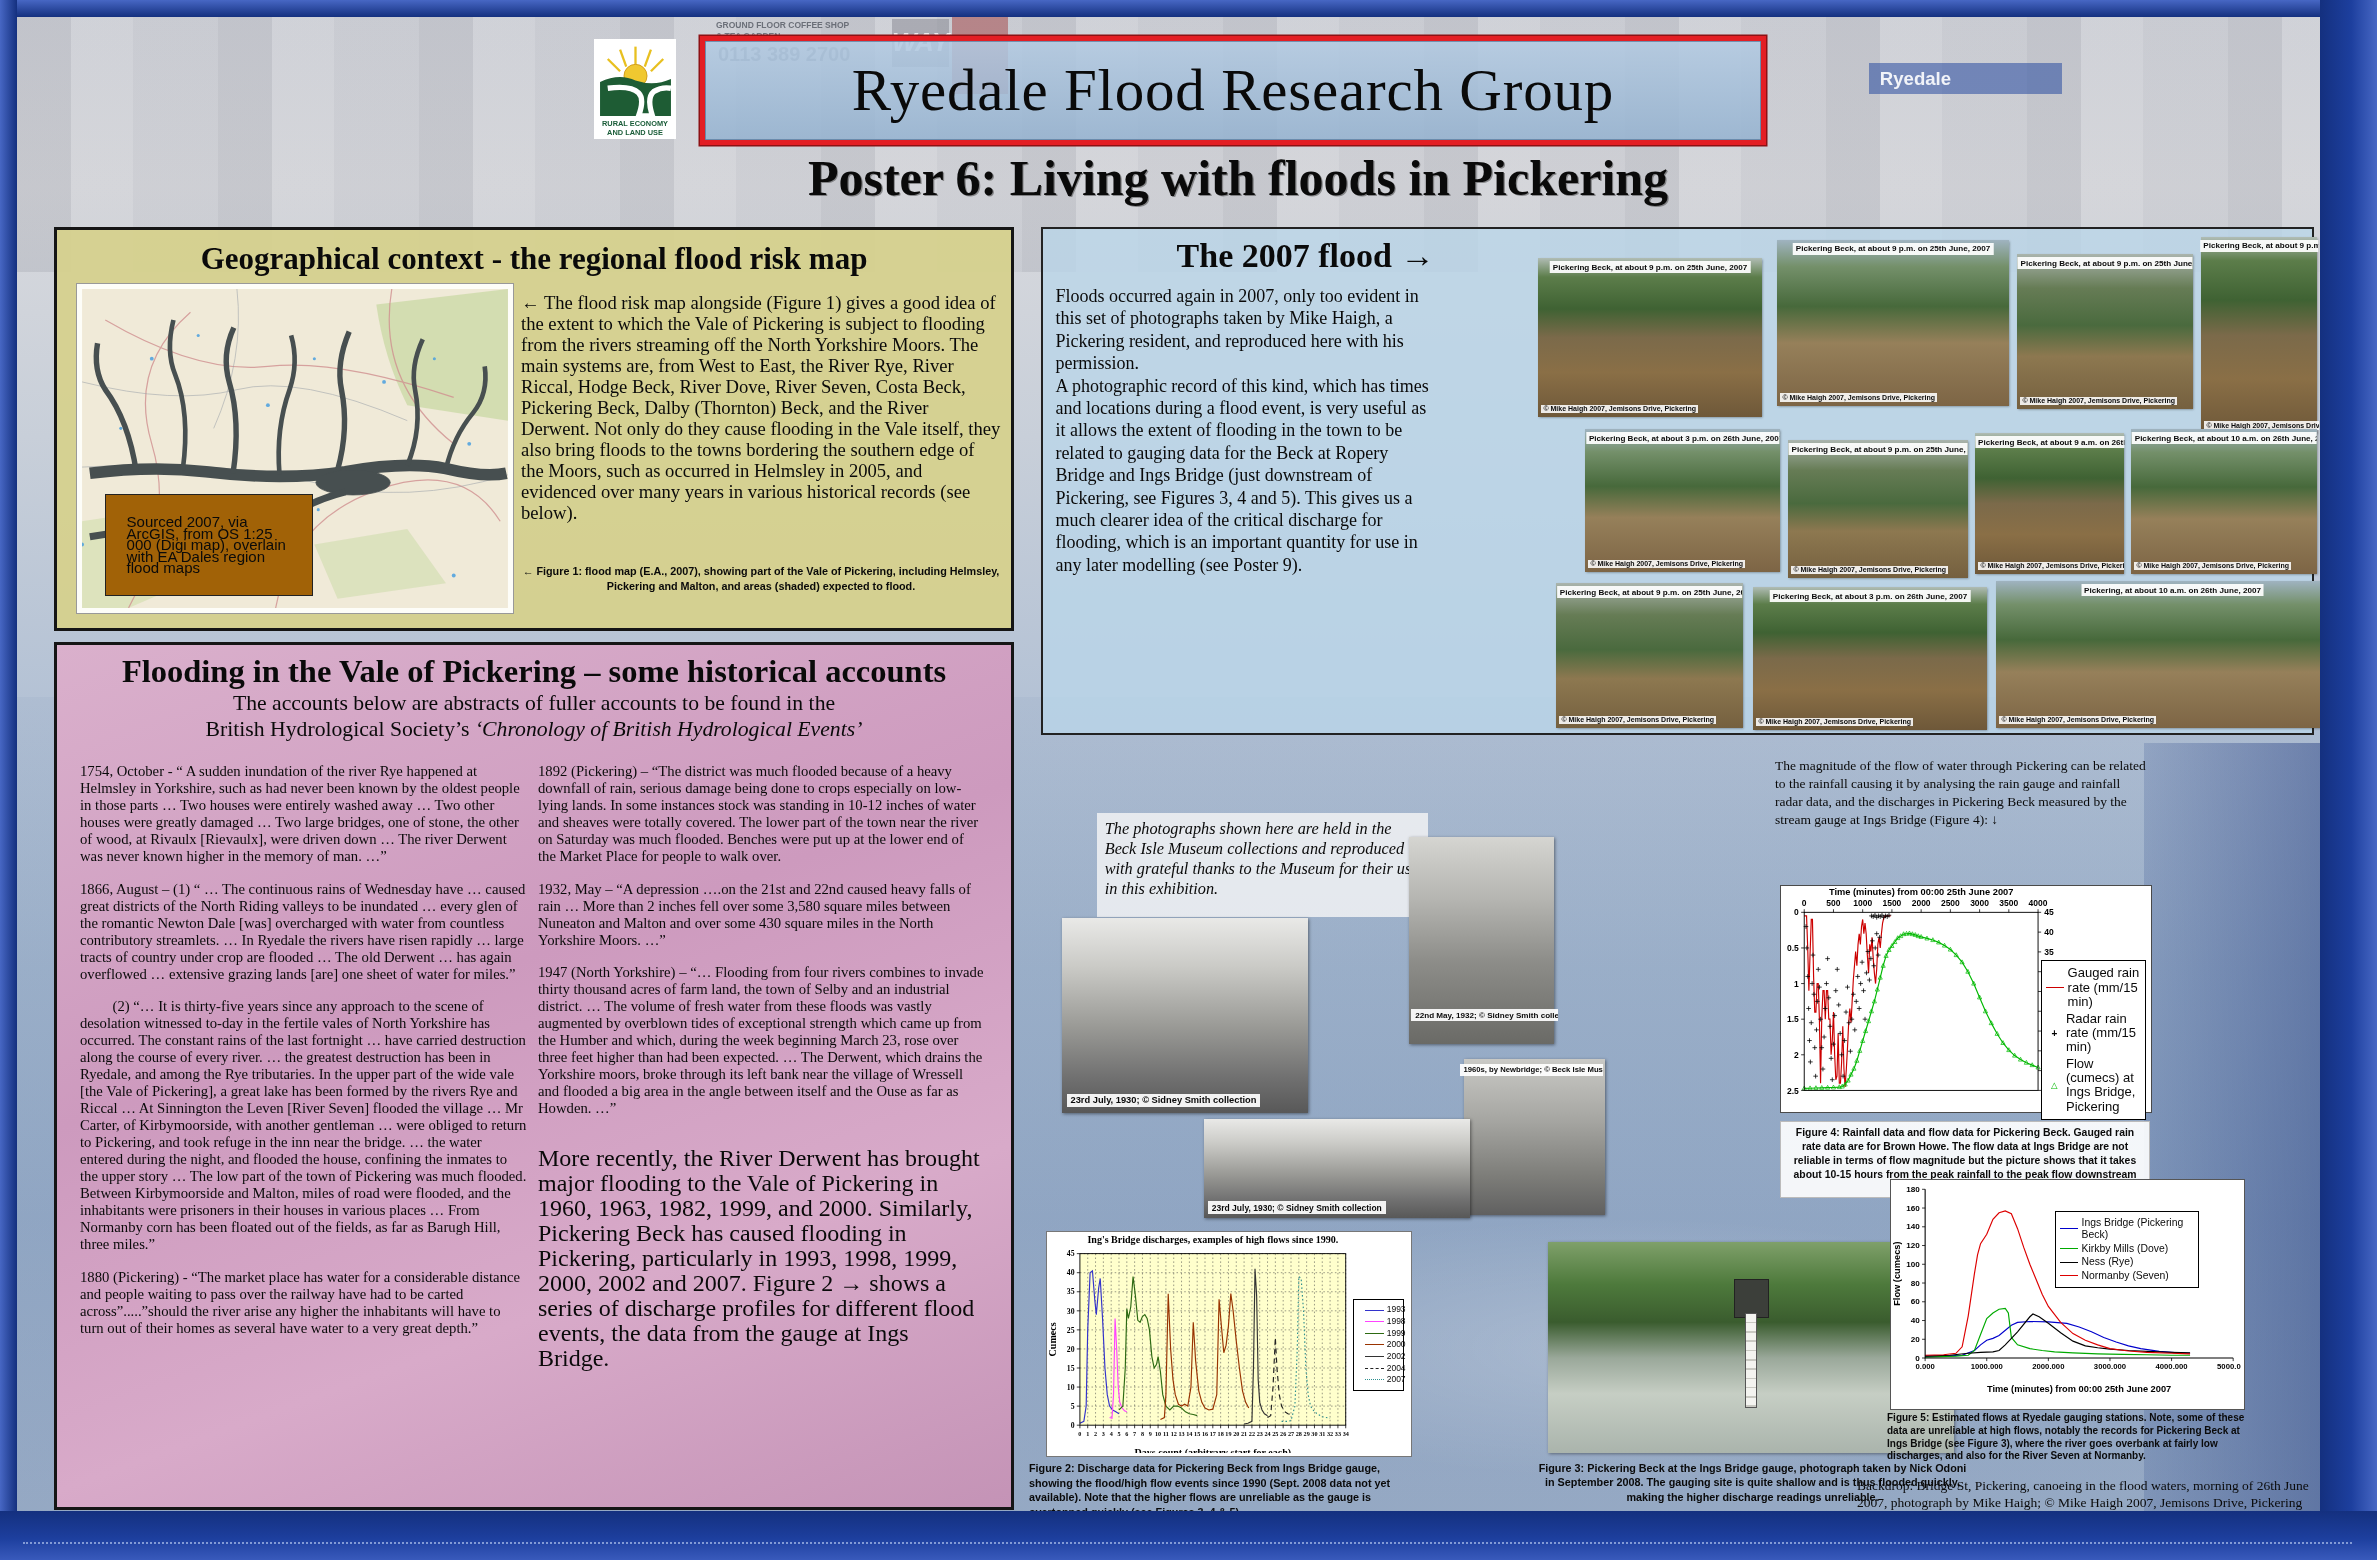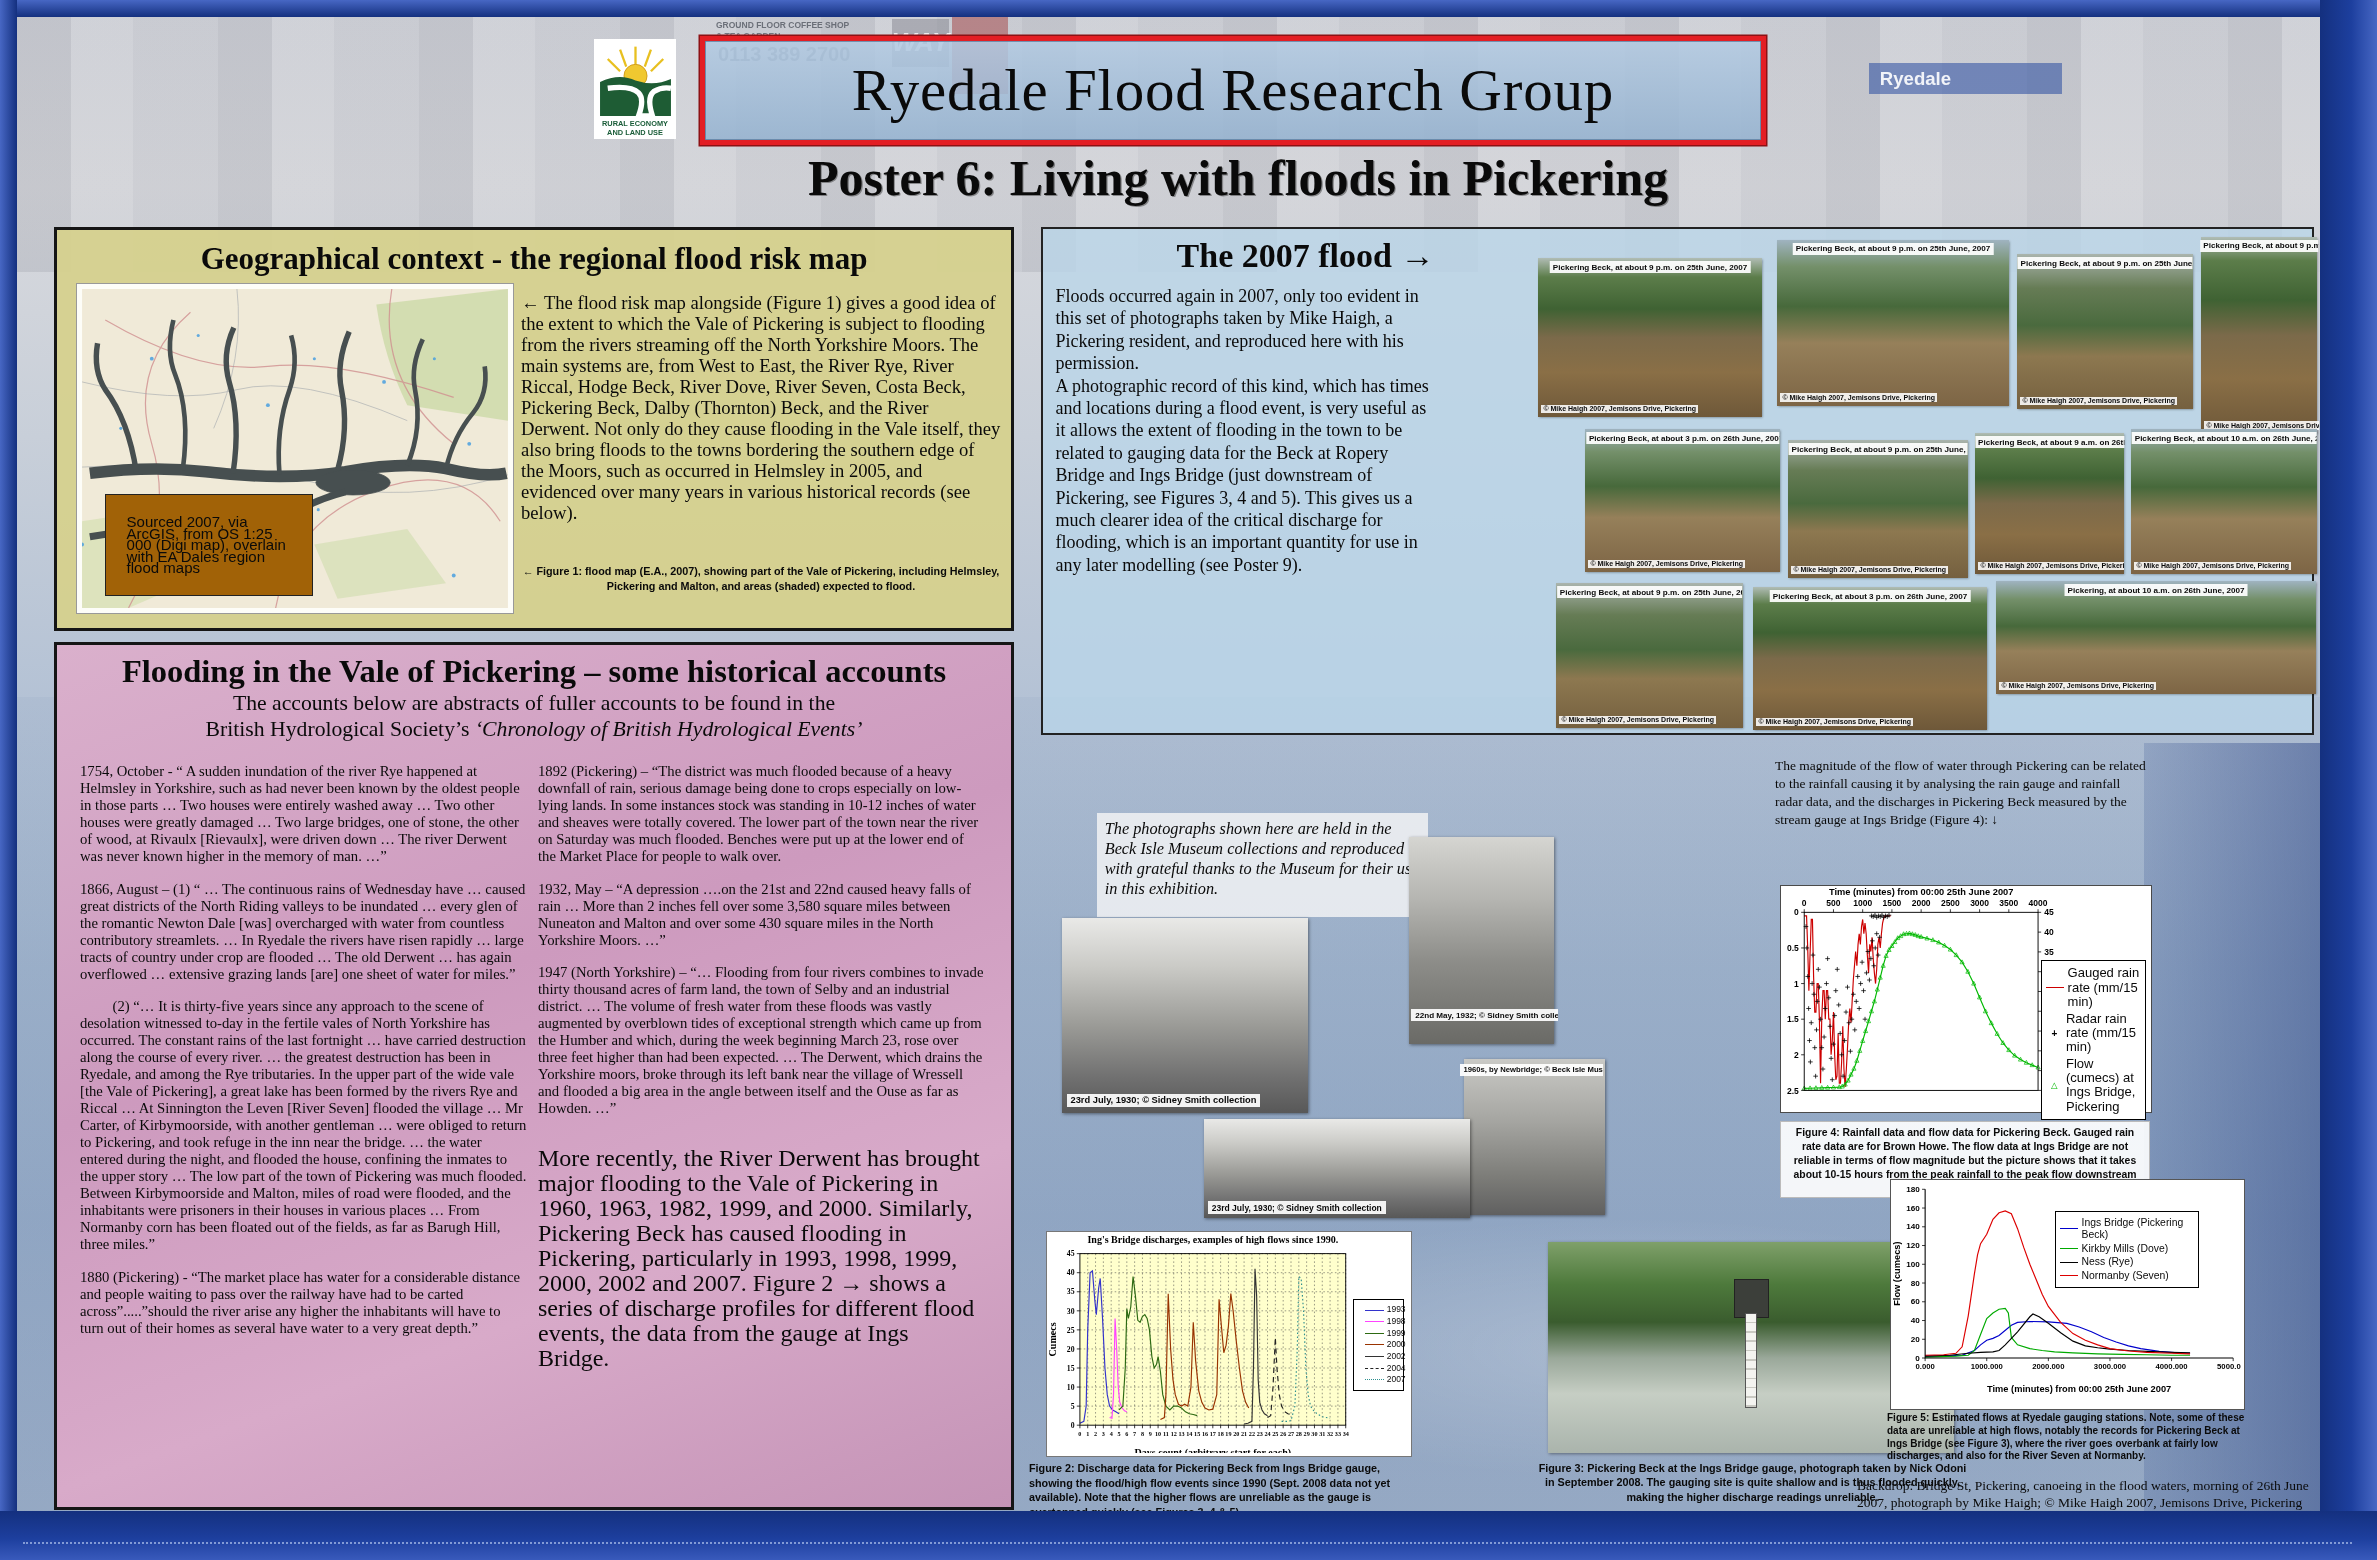--- a/index.html
+++ b/index.html
@@ -81,21 +81,21 @@
   #flood-photos .fphoto:nth-child(1){left:495px;top:29px;width:224px;height:159px;}
   #flood-photos .fphoto:nth-child(2){left:734px;top:10.8px;width:232px;height:166px;}
   #flood-photos .fphoto:nth-child(3){left:974px;top:25px;width:176px;height:155px;}
   #flood-photos .fphoto:nth-child(4){left:1158px;top:7.7px;width:116px;height:197px;}
   #flood-photos .fphoto:nth-child(5){left:542px;top:200px;width:195px;height:143px;}
   #flood-photos .fphoto:nth-child(6){left:745px;top:211px;width:180px;height:138px;}
   #flood-photos .fphoto:nth-child(7){left:932px;top:204px;width:149px;height:141px;}
   #flood-photos .fphoto:nth-child(8){left:1088px;top:200px;width:186px;height:145px;}
   #flood-photos .fphoto:nth-child(9){left:513px;top:354px;width:187px;height:145px;}
   #flood-photos .fphoto:nth-child(10){left:710px;top:358px;width:234px;height:143px;}
-  #flood-photos .fphoto:nth-child(11){left:953px;top:352px;width:320px;height:113px;}
+  #flood-photos .fphoto:nth-child(11){left:953px;top:352px;width:320px;height:147px;padding-left:33px;}
   
   #hist-title{position:absolute;left:1046px;top:760px;width:727px;font-size:32.5px;font-weight:bold;z-index:5;}
   #hist-intro{position:absolute;left:1097px;top:813px;width:331px;height:104px;background:rgba(246,246,246,.8);
     font-size:16.3px;line-height:20px;padding:6.2px 7.7px;box-sizing:border-box;z-index:5;font-style:italic;}
   .bwphoto{position:absolute;z-index:5;box-shadow:0.8px 0.8px 3.1px rgba(0,0,0,.45);
     background:linear-gradient(180deg,#e9e9e7 0%,#cacac6 25%,#9b9b97 55%,#707070 82%,#585858 100%);}
   .bwphoto .bwcap{position:absolute;background:rgba(255,255,255,.92);font-family:"Liberation Sans",sans-serif;
     font-size:9.3px;font-weight:bold;padding:1.5px 3.9px;white-space:nowrap;max-width:96%;overflow:hidden;}
   #bw1{left:1062px;top:918px;width:246px;height:195px;}
   #bw1 .bwcap{left:4.6px;bottom:6.2px;}

